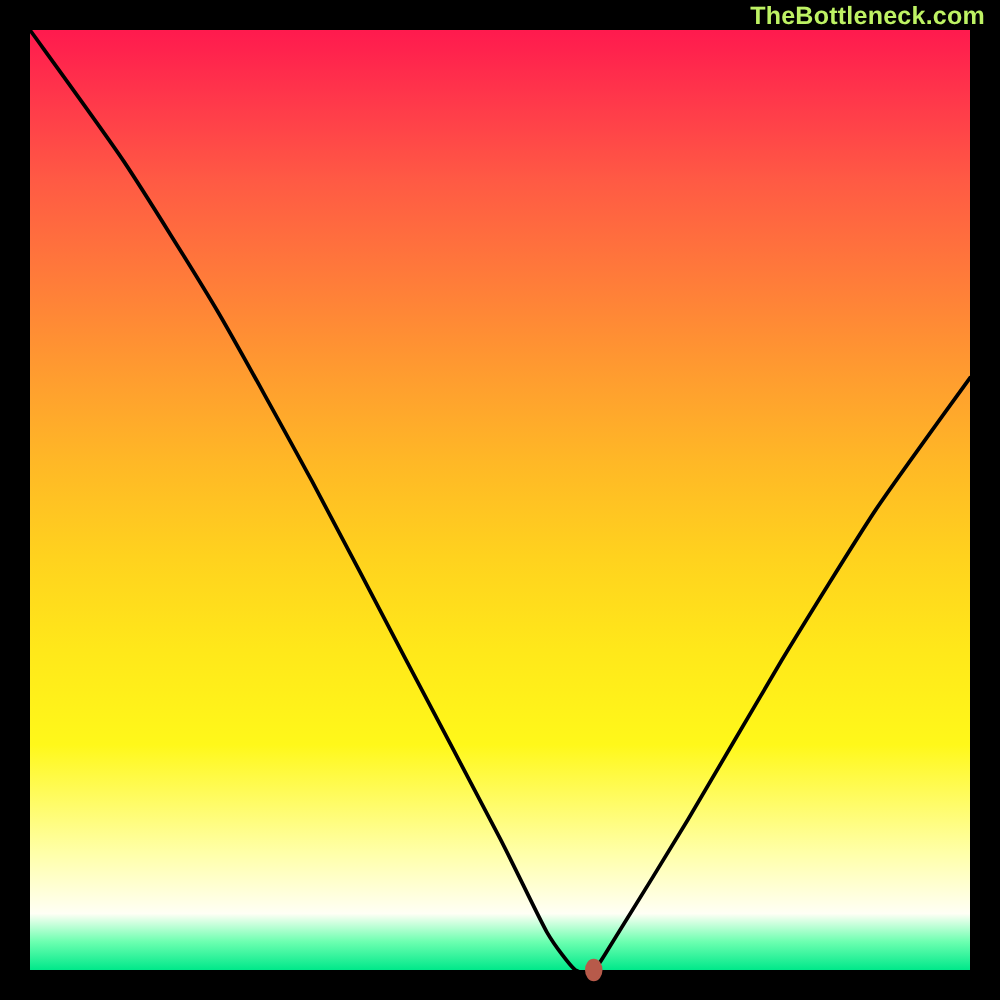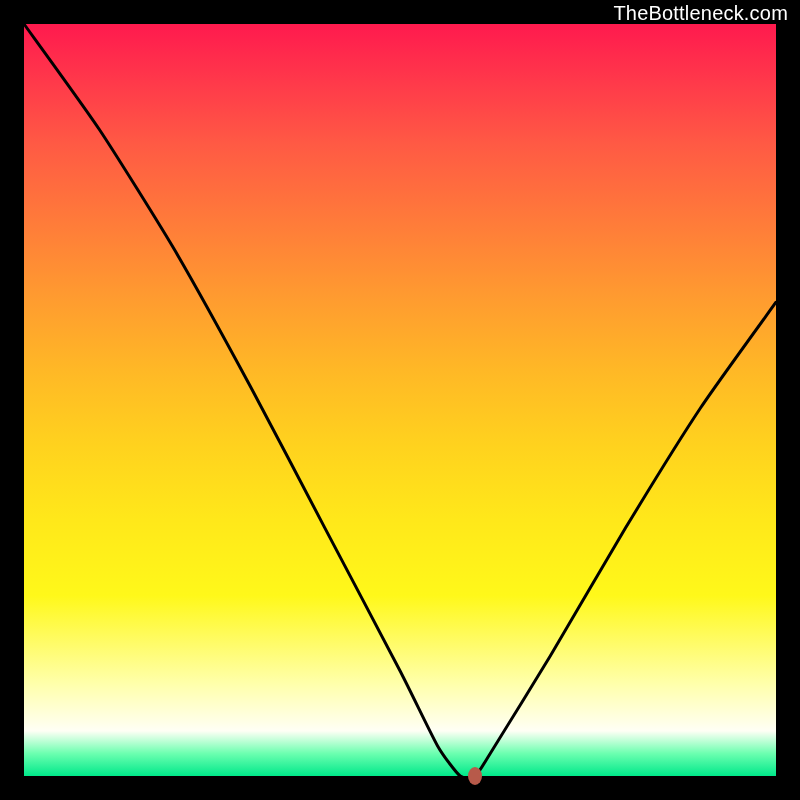--- a/index.html
+++ b/index.html
@@ -14,23 +14,23 @@
   .frame {
     position: relative;
     width: 800px;
     height: 800px;
     background: #000;
   }
   .watermark {
     position: absolute;
     top: 2px;
     right: 12px;
-    color: #ffffff;
+    color: #bef264;
     font-size: 20px;
-    font-weight: 400;
+    font-weight: 700;
     letter-spacing: 0.2px;
     z-index: 10;
   }
   .plot-area {
     position: absolute;
     left: 24px;
     top: 24px;
     width: 752px;
     height: 752px;
   }

